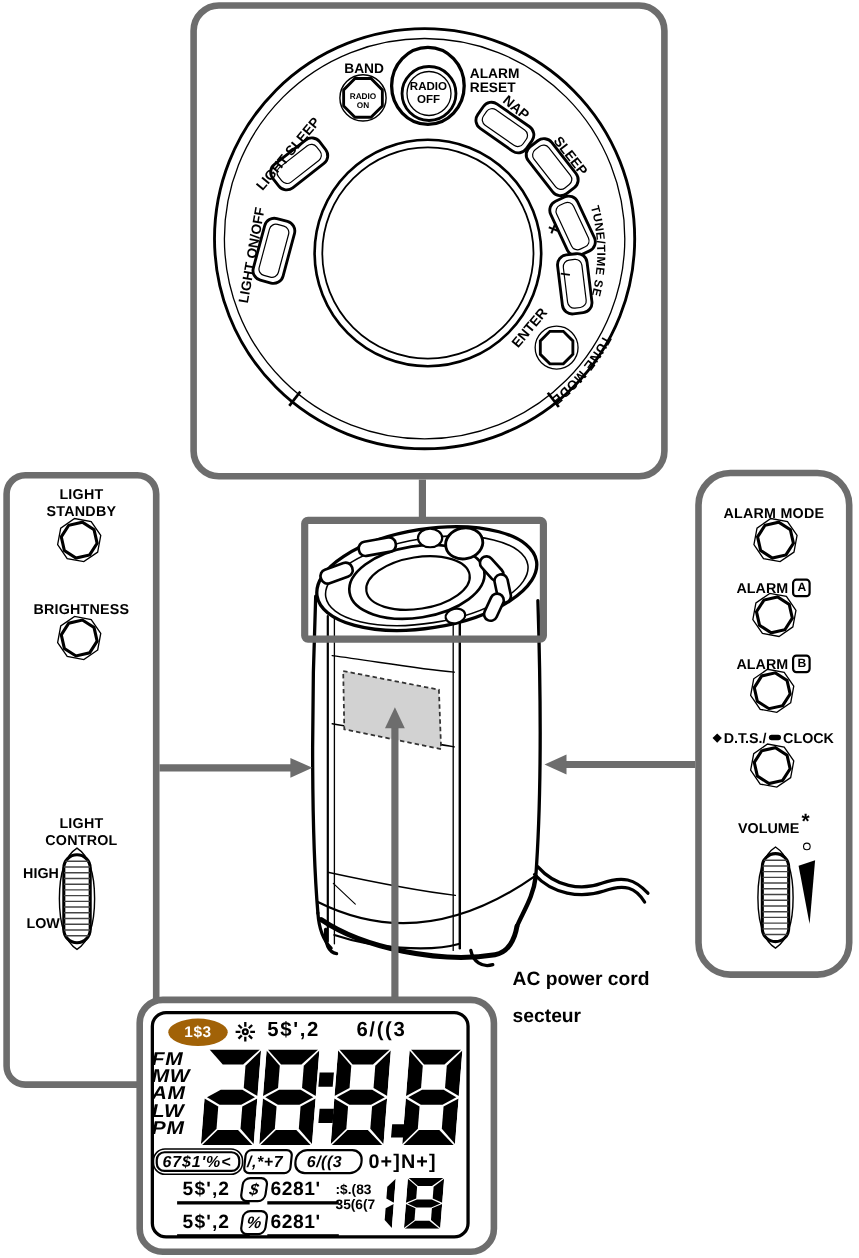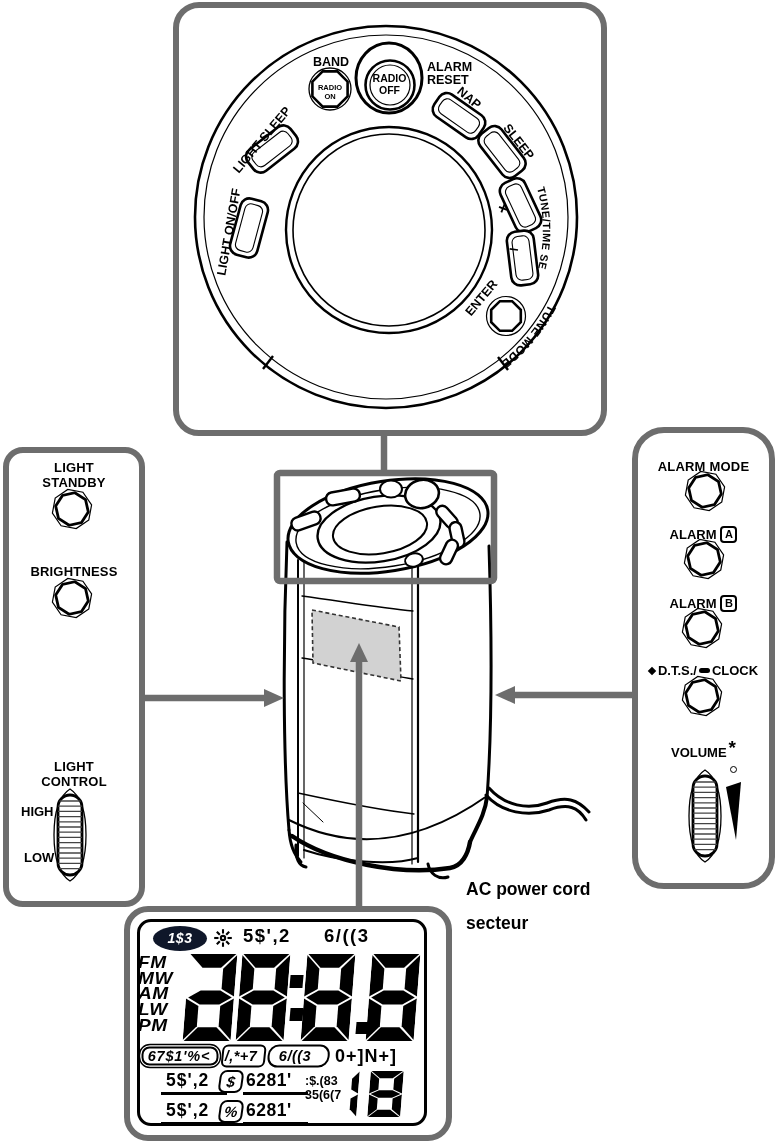--- a/index.html
+++ b/index.html
@@ -23,22 +23,22 @@
   svg text { font-family:"Liberation Sans", sans-serif; fill:#000; }
   
   .lcd-word { position:absolute; font-weight:bold; white-space:nowrap; }
   .lcd-underline { position:absolute; height:3.5px; background:#000; }
   .lcd-badge { position:absolute; width:24px; height:23px; box-sizing:border-box;
                border:2.5px solid #000; border-radius:7px; transform:skewX(-8deg);
                font-weight:bold; font-style:italic; font-size:15px; text-align:center;
                line-height:19px; }
   .seg { position:absolute; transform:skewX(-4.5deg); }
   .lcd-dot { position:absolute; background:#000; transform:skewX(-5deg); }
-  .nap-oval { position:absolute; background:#0f172a; border-radius:50%; color:#fff;
-              font-weight:bold; font-style:italic; font-size:14px; text-align:center;
+  .nap-oval { position:absolute; background:#a16207; border-radius:50%; color:#fff;
+              font-weight:bold; font-size:14px; text-align:center;
               letter-spacing:0.5px; }
   .cord-label { position:absolute; font-weight:bold; font-size:17.5px; line-height:21.5px;
                 white-space:nowrap; }
   .bands { position:absolute; font-weight:bold; font-style:italic; font-size:17px;
            line-height:15.7px; transform:scaleX(1.12); transform-origin:left top;
            letter-spacing:0.5px; }
 </style>
 </head>
 <body>
 
@@ -182,21 +182,21 @@
       <text x="83" y="136" text-anchor="middle" font-size="12.5" font-weight="bold" transform="rotate(-50 83 132)">LIGHT SLEEP</text>
 
       <g>
         <rect x="41" y="206" width="58" height="28" rx="9" fill="#fff" stroke="#000" stroke-width="2.6" transform="rotate(-75 70 220)"></rect>
         <rect x="46" y="211" width="48" height="18" rx="6" fill="none" stroke="#000" stroke-width="1.1" transform="rotate(-75 70 220)"></rect>
       </g>
       <text x="50" y="228" text-anchor="middle" font-size="12.5" font-weight="bold" transform="rotate(-80 50 224)">LIGHT ON/OFF</text>
     </svg>
   </div>
 
-  <div class="gray-box" style="left:3px;top:447px;width:142px;height:460px;border-radius:20px;">
+  <div class="gray-box" style="left:3px;top:429px;width:142px;height:560px;border-radius:20px;">
     <div class="panel-label" style="top:7px;">
       <div>LIGHT</div>
       <div>STANDBY</div>
     </div>
     <svg class="abs" style="left:37px;top:30px" width="52" height="52" viewBox="0 0 52 52">
       <polygon points="42.8,36.9 30.2,45.6 15.1,42.8 6.4,30.2 9.2,15.1 21.8,6.4 36.9,9.2 45.6,21.8" fill="none" stroke="#000" stroke-width="1.2"></polygon>
       <polygon points="42.3,28.9 35.5,39.5 23.1,42.3 12.5,35.5 9.7,23.1 16.5,12.5 28.9,9.7 39.5,16.5" fill="#fff" stroke="#000" stroke-width="2.8"></polygon>
     </svg>
     <div class="panel-label" style="top:111px;">BRIGHTNESS</div>
     <svg class="abs" style="left:37px;top:119px" width="52" height="52" viewBox="0 0 52 52">

